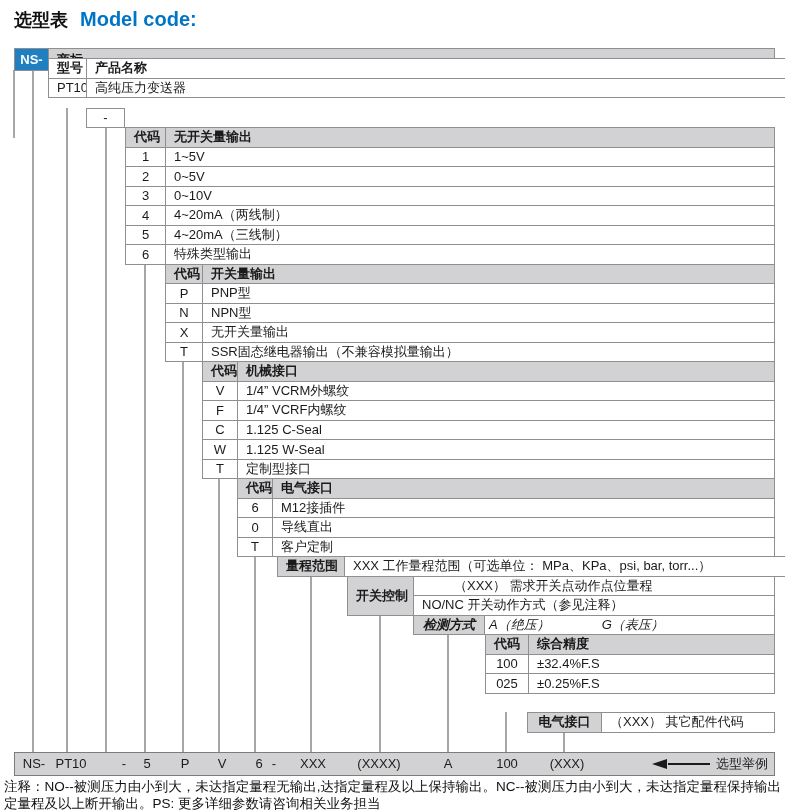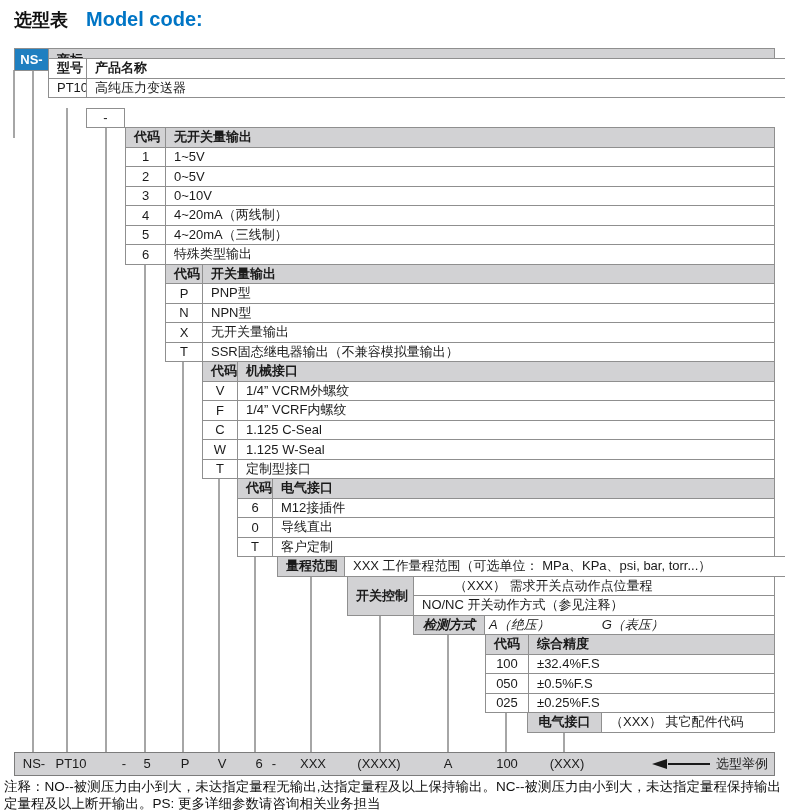--- a/index.html
+++ b/index.html
@@ -1,21 +1,21 @@
 <!DOCTYPE html>
 <html><head>
 <meta charset="utf-8">
 <style>
   html,body{margin:0;padding:0;background:#fff;}
   .canvas{
     position:relative;width:785px;height:811px;background:#ffffff;
     font-family:"Liberation Sans","DejaVu Sans",sans-serif;
     font-size:13px;color:#1a1a1a;overflow:hidden;
   }
-  .title-row{position:absolute;left:14px;top:8px;display:flex;align-items:baseline;gap:18px;}
+  .title-row{position:absolute;left:14px;top:8px;display:flex;align-items:baseline;gap:12px;}
   .title-zh{font-size:18px;font-weight:bold;color:#111;}
   .title-en{font-size:20px;font-weight:bold;color:#0075c5;}
 
   table.tbl{position:absolute;border-collapse:collapse;table-layout:fixed;background:#fff;}
   table.tbl td{
     border:1px solid #8f8f8f;height:19.5px;padding:0 8px;box-sizing:border-box;
     white-space:nowrap;overflow:hidden;font-size:13px;vertical-align:middle;
   }
   td.code{text-align:center;padding:0;}
   tr.hdr td, td.lbl{background:#d2d2d4;font-weight:bold;}
@@ -270,24 +270,20 @@
         <col>
       </colgroup>
     <tbody>
         <tr class="hdr">
       <td class="code">代码</td>
       <td>综合精度</td>
     </tr>
     <tr>
           <td class="code">100</td>
           <td>±32.4%F.S</td>
-        </tr>
-    <tr>
-          <td class="code">050</td>
-          <td>±0.5%F.S</td>
         </tr>
     <tr>
           <td class="code">025</td>
           <td>±0.25%F.S</td>
         </tr>
   </tbody>
     </table>
 
   <table class="tbl" style="left:527px;top:712px;width:248px;">
     <colgroup>

